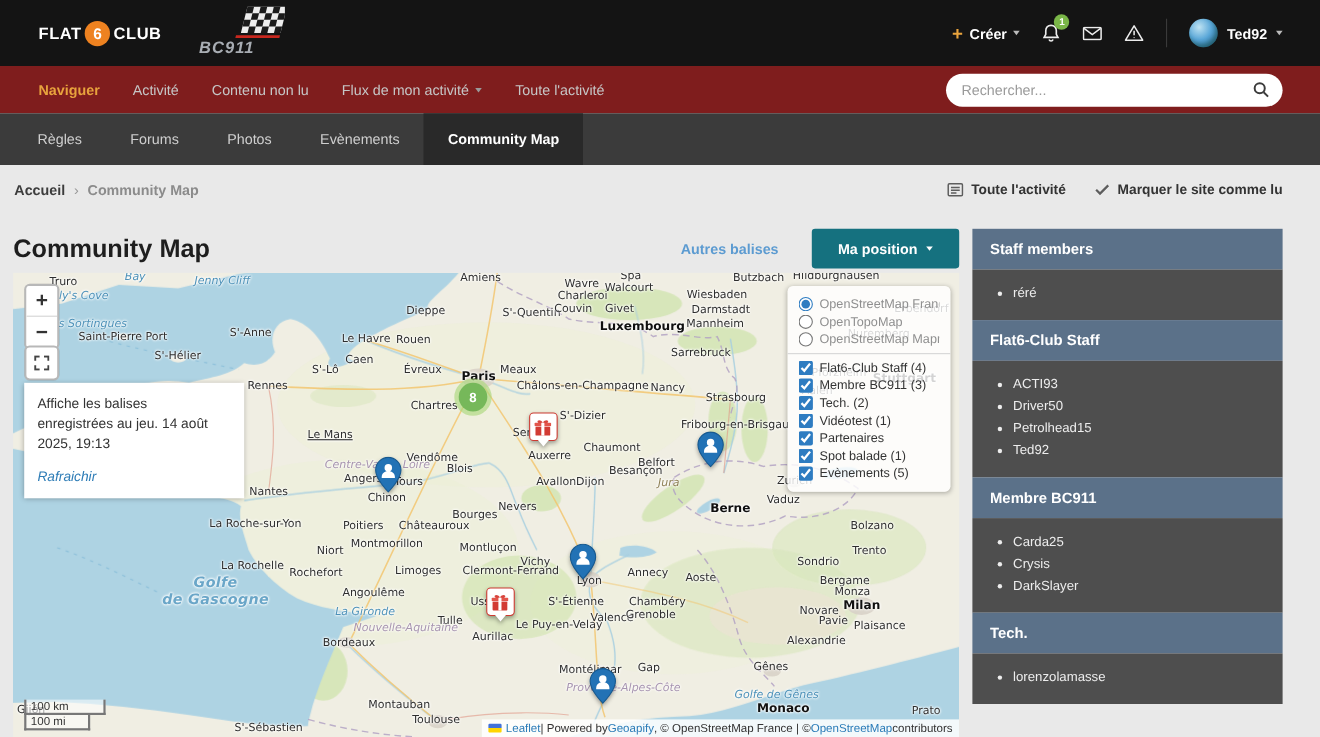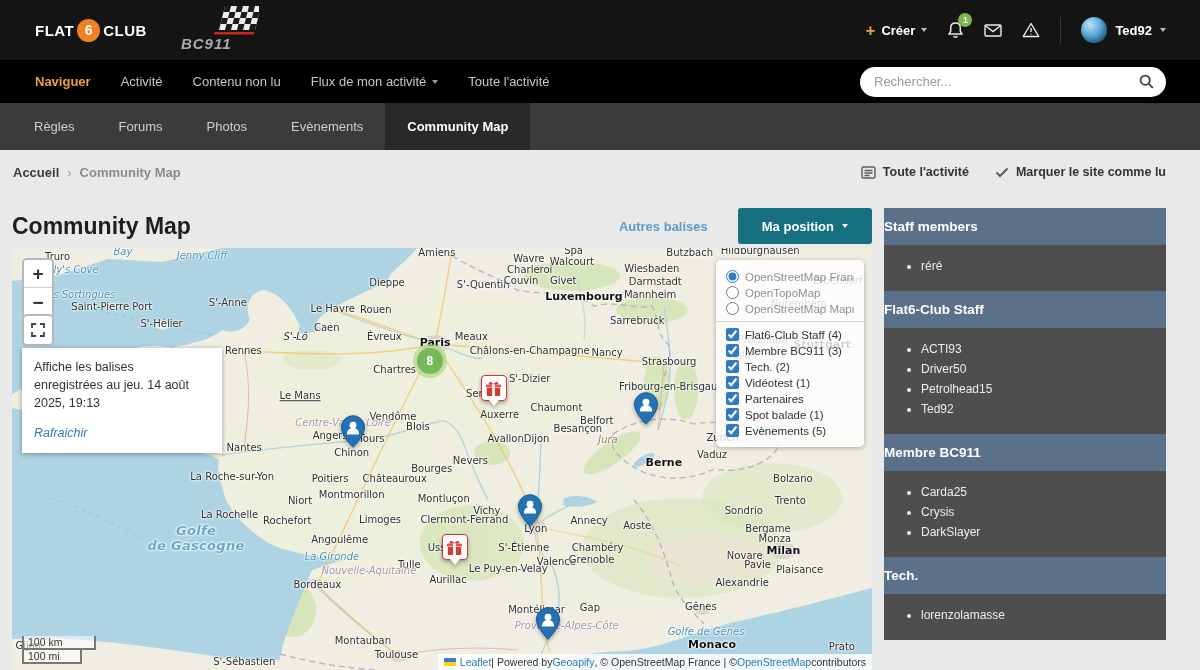--- a/index.html
+++ b/index.html
@@ -24,21 +24,21 @@
   .create { display:flex; align-items:center; gap:6px; color:#fff; font-size:13px; font-weight:700; cursor:pointer; }
   .create .plus { color:var(--accent-orange,#e8a33d); font-size:17px; font-weight:800; line-height:1; }
   .icon-btn { position:relative; display:flex; cursor:pointer; }
   .badge { position:absolute; top:-8px; right:-8px; background:var(--badge-green,#7ab648); color:#fff; font-size:9px; font-weight:700; width:14px; height:14px; border-radius:50%; display:flex; align-items:center; justify-content:center; }
   .tdivider { width:1px; height:26px; background:#3a3a3a; }
   .user { display:flex; align-items:center; gap:8px; color:#fff; font-weight:700; font-size:13px; cursor:pointer; }
   .avatar { width:26px; height:26px; border-radius:50%; background:radial-gradient(circle at 35% 30%, #bfe3f2, #5aa7d8 45%, #1d5d92); box-shadow:inset -2px -3px 4px rgba(10,60,30,.4); }
   .caret { width:0; height:0; border-left:3.5px solid transparent; border-right:3.5px solid transparent; border-top:4px solid currentColor; display:inline-block; }
 
   
-  .mainnav { height:43px; background:#000000; display:flex; align-items:center; padding:0 34px 0 35px; }
+  .mainnav { height:43px; background:#7f1d1d; display:flex; align-items:center; padding:0 34px 0 35px; }
   .nav-items { display:flex; align-items:center; }
   .nav-item { color:#c6c6c6; font-size:13px; margin-right:30px; display:flex; align-items:center; gap:6px; cursor:pointer; }
   .nav-item.active { color:var(--accent-orange,#e8a33d); font-weight:700; }
   .nav-item .caret { border-top-color:#9a9a9a; }
   .search { margin-left:auto; width:306px; height:30px; background:#fff; border-radius:16px; display:flex; align-items:center; overflow:hidden; }
   .search input { flex:1; border:none; outline:none; background:transparent; font-size:13px; padding:0 0 0 14px; color:#333; font-family:inherit; }
   .search input::placeholder { color:#9a9a9a; }
   .search-btn { background:none; border:none; padding:0 12px 0 6px; cursor:pointer; display:flex; }
 
   
@@ -100,21 +100,21 @@
   .scale div { background:rgba(255,255,255,.55); border:2px solid #777; border-top:none; padding:0 4px; line-height:12px; height:14px; }
   .scale-km { width:74px; }
   .scale-mi { width:60px; }
 
   .attribution { position:absolute; right:0; bottom:0; background:rgba(255,255,255,.85); font-size:10.5px; color:#333; padding:2px 6px; z-index:5; white-space:nowrap; display:flex; align-items:center; }
   .attribution a { color:#2b7cb8; cursor:pointer; }
   .ua-flag { width:12px; height:8px; background:linear-gradient(#4272d8 50%, #ffd500 50%); display:inline-block; margin-right:4px; border-radius:1px; }
 
   
   .sidebar { width:282px; flex:none; margin-top:14px; }
-  .sb-header { background:var(--sidebar-header,#5b7189); color:#fff; font-weight:700; font-size:13.5px; padding:11px 0; }
+  .sb-header { background:var(--sidebar-header,#5b7189); color:#fff; font-weight:700; font-size:13.5px; padding:11px 16px; }
   .sb-body { background:#4e4e4e; padding:9px 10px 13px; }
   .sb-body ul { margin:0; padding:0 0 0 27px; }
   .sb-body li { color:#ededed; font-size:12px; line-height:16px; margin:4px 0; cursor:pointer; }
 </style>
 </head>
 <body>
 
 <div class="page">
 
   <header class="topbar">
@@ -360,21 +360,21 @@
             <span class="map-label" style="left: 78.8%; top: 1.2%;">Butzbach</span>
             <span class="map-label" style="left: 87%; top: 0.7%;">Hildburghausen</span>
             <span class="map-label" style="left: 96%; top: 7.9%;">Erbendorf</span>
             <span class="map-label" style="left: 91.5%; top: 13.3%;">Nuremberg</span>
             <span class="map-label c" style="left: 66.5%; top: 11.7%;">Luxembourg</span>
             <span class="map-label" style="left: 72.7%; top: 17.4%;">Sarrebruck</span>
             <span class="map-label" style="left: 87.3%; top: 21.9%;">Pforzheim</span>
             <span class="map-label c" style="left: 94.2%; top: 23.1%;">Stuttgart</span>
             <span class="map-label" style="left: 85%; top: 25.5%;">Aalen</span>
             <span class="map-label" style="left: 36.6%; top: 19%;">Caen</span>
-            <span class="map-label" style="left: 33%; top: 21.2%; font-style: italic;">S'-Lô</span>
+            <span class="map-label" style="left: 33%; top: 21.2%;">S'-Lô</span>
             <span class="map-label" style="left: 43.3%; top: 21%;">Évreux</span>
             <span class="map-label c" style="left: 49.2%; top: 22.6%;">Paris</span>
             <span class="map-label" style="left: 53.4%; top: 21%;">Meaux</span>
             <span class="map-label" style="left: 60.2%; top: 24.3%;">Châlons-en-Champagne</span>
             <span class="map-label" style="left: 69.2%; top: 24.8%;">Nancy</span>
             <span class="map-label" style="left: 76.4%; top: 27.1%;">Strasbourg</span>
             <span class="map-label" style="left: 26.9%; top: 24.3%;">Rennes</span>
             <span class="map-label" style="left: 44.5%; top: 29%;">Chartres</span>
             <span class="map-label" style="left: 33.5%; top: 35%; text-decoration: underline;">Le Mans</span>
             <span class="map-label" style="left: 54.2%; top: 34.5%;">Sens</span>

